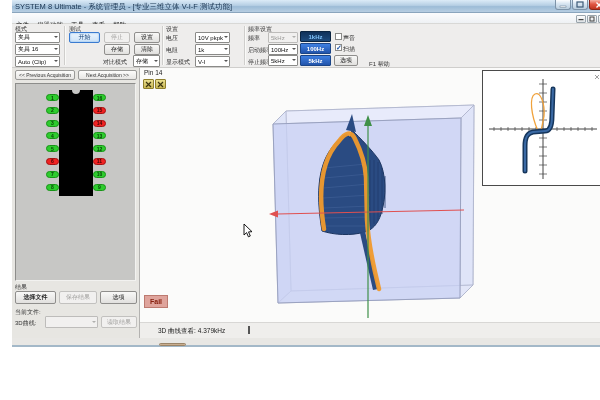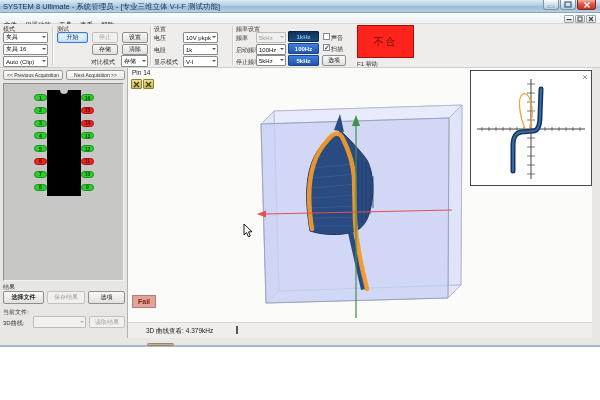--- a/index.html
+++ b/index.html
@@ -1,19 +1,19 @@
 <!DOCTYPE html>
 <html><head>
 <meta charset="utf-8">
 <style>
   * { margin:0; padding:0; box-sizing:border-box; }
   html,body { background:#fff; }
   body { font-family:"Liberation Sans", sans-serif; }
   .stage { position:relative; width:600px; height:400px; background:#ffffff; overflow:hidden; }
-  .window { position:absolute; left:0; top:0; width:488px; height:347px; background:#eeedec;text-decoration:underline; }
+  .window { position:absolute; left:12px; top:0; width:488px; height:347px; background:#eeedec;text-decoration:underline; }
 
   
   .titlebar { position:absolute; left:0; top:0; width:600px; height:13px;
     background:linear-gradient(#dcebf7,#b6cfe4 45%,#9dbcd7 55%,#b7cee2); border-bottom:1px solid #8aa5bd; }
   .title-text { position:absolute; left:3px; top:2px; font-size:7.5px; color:#16324f; white-space:nowrap; }
   .winbtn { position:absolute; top:0; height:10px; border:1px solid #7d93a8; border-top:none;
     border-radius:0 0 3px 3px; background:linear-gradient(#fdfeff,#d9e6f2 40%,#b9cddd); display:flex; align-items:center; justify-content:center; }
   .winbtn.close { background:linear-gradient(#f6b2a5,#e25745 45%,#c0351f); border-color:#8c2619; }
 
   
@@ -208,23 +208,20 @@
         </div>
 
       <div class="cb" style="left:323px;top:9px;"></div>
       <div class="lbl" style="left:331px;top:10px;">声音</div>
       <div class="cb checked" style="left:323px;top:20px;"></div>
       <div class="lbl" style="left:331px;top:21px;">扫描</div>
       <div class="btn" style="left:322px;top:31px;width:24px;height:11px;">
           <span>选项</span>
         </div>
 
-      <div class="fail-box">
-          <span>不合</span>
-        </div>
       <div class="lbl" style="left:357px;top:36px;">F1 帮助</div>
     </div>
 
     <div class="left-panel">
       <div class="acq-btn" style="left:3px;width:60px;">
           <span>&lt;&lt; Previous Acquisition</span>
         </div>
       <div class="acq-btn" style="left:66px;width:59px;">
           <span>Next Acquisition &gt;&gt;</span>
         </div>

